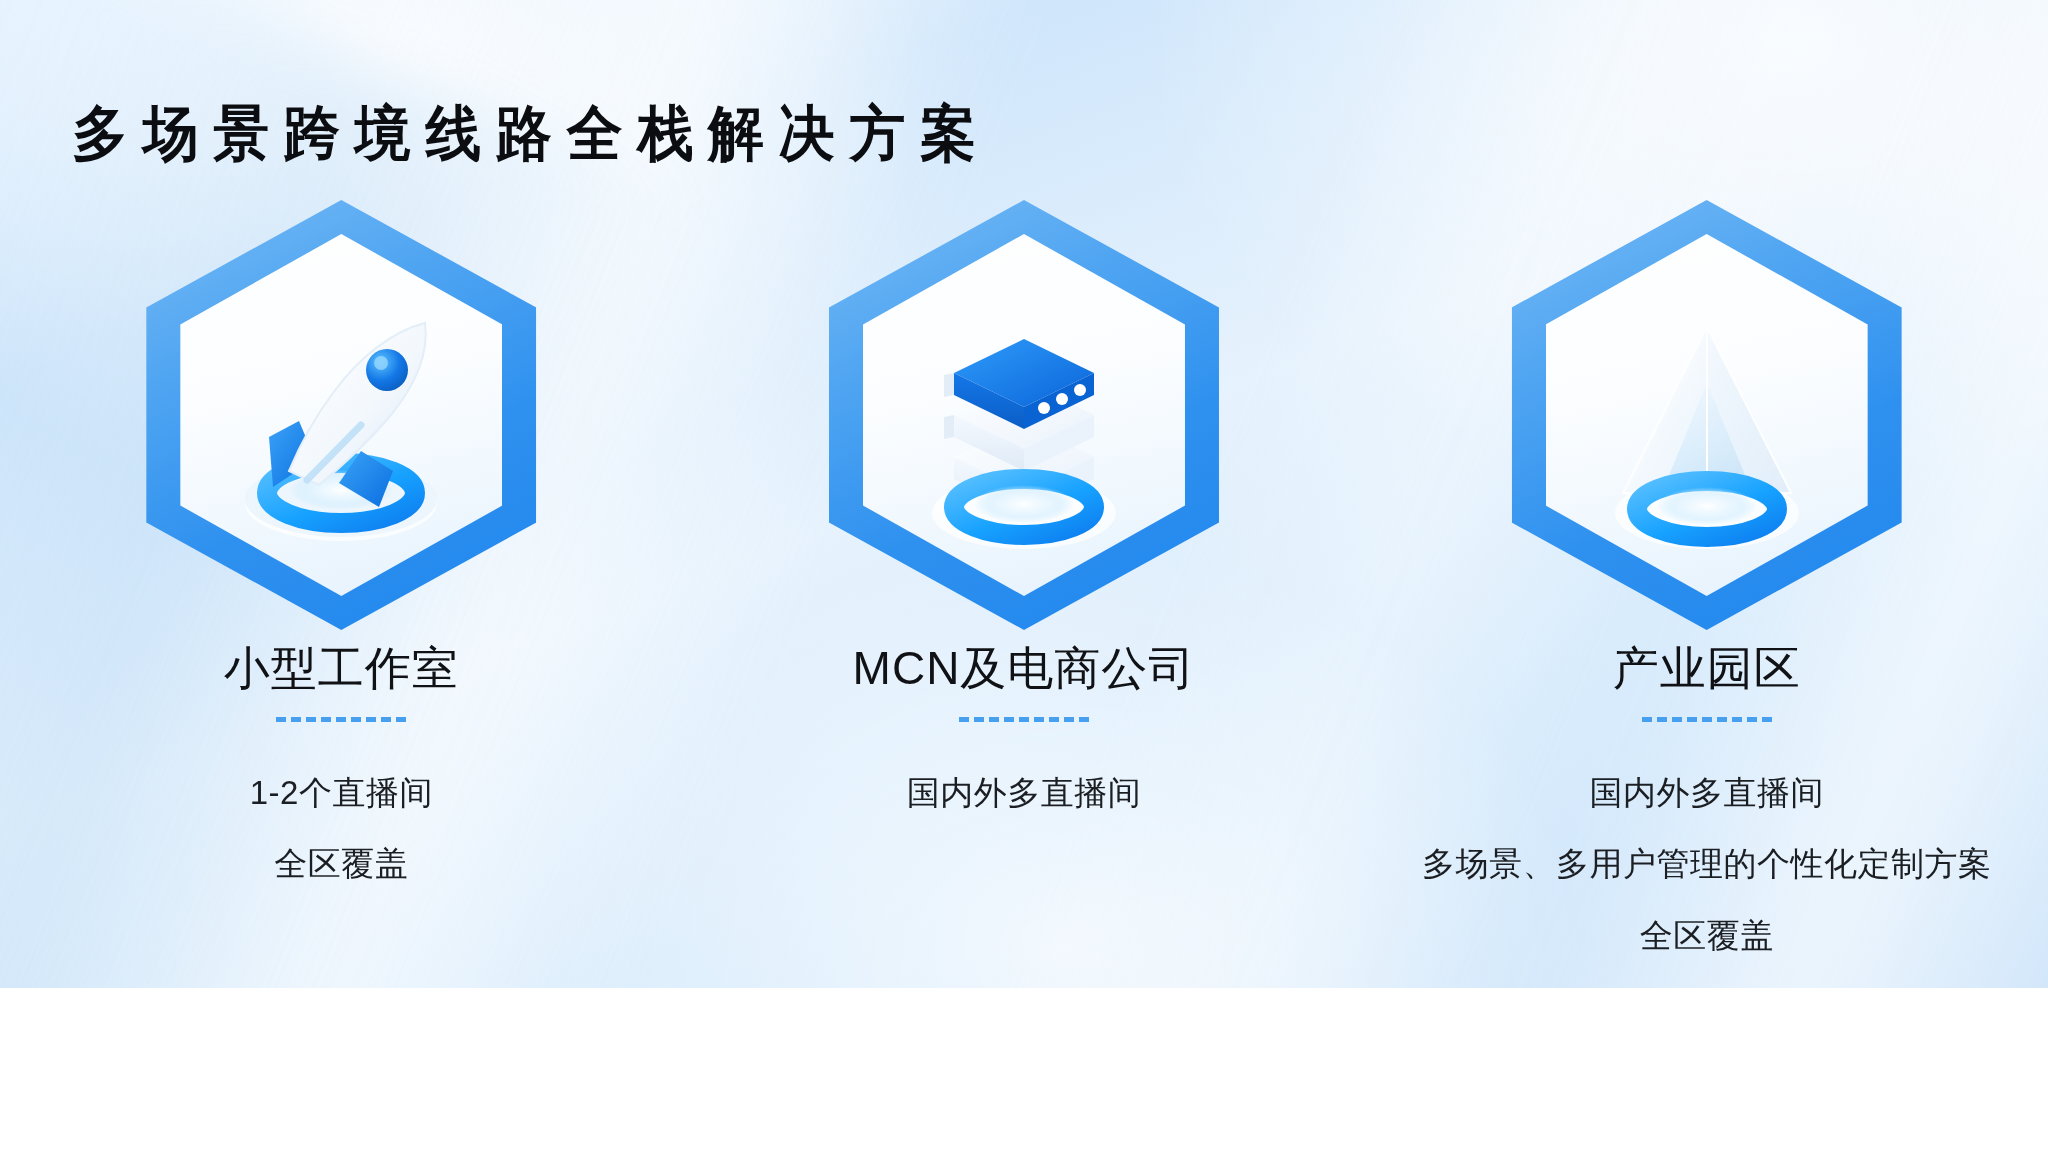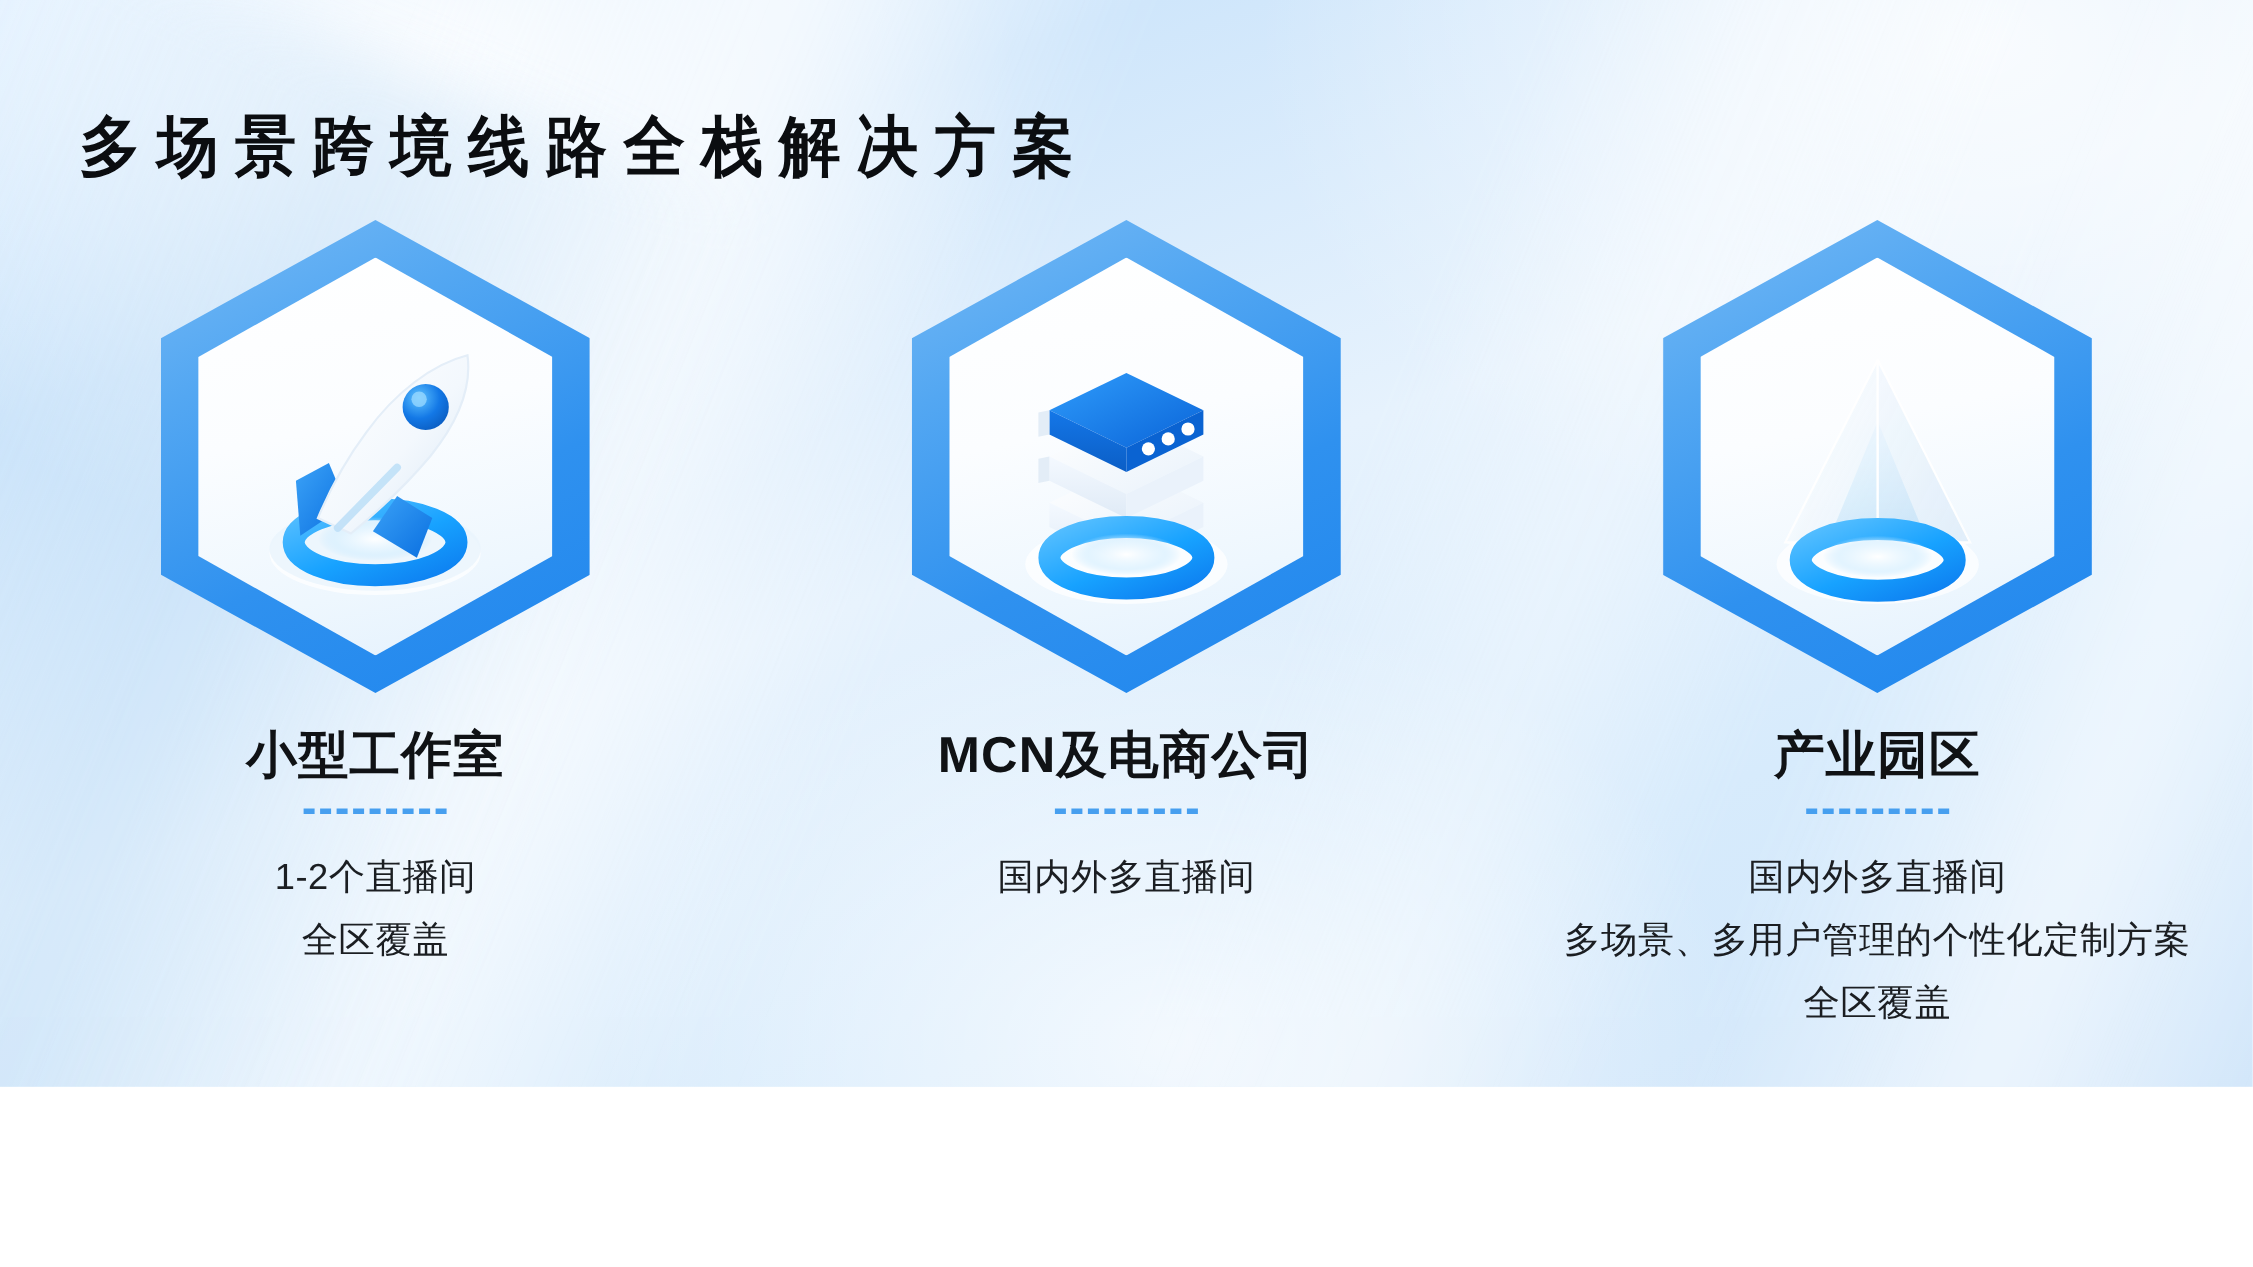--- a/index.html
+++ b/index.html
@@ -121,23 +121,23 @@
     position: absolute;
     inset: 0;
     display: flex;
     align-items: center;
     justify-content: center;
   }
   .hex-art svg { display:block; }
 
   
   .card-title {
-    margin-top: 30px;
+    margin-top: 12px;
     font-size: 46px;
-    font-weight: 700;
+    font-weight: 400;
     color: #101215;
     letter-spacing: 1px;
     line-height: 1.15;
     white-space: nowrap;
   }
 
   .divider {
     margin-top: 22px;
     width: 130px;
     height: 0;
@@ -147,21 +147,21 @@
 
   .card-lines {
     margin-top: 26px;
     text-align: center;
     color: #1b1e22;
     font-size: 33px;
     line-height: 1.62;
     letter-spacing: .5px;
     white-space: nowrap;
   }
-  .card-lines div { margin: 4px; }
+  .card-lines div { margin: 18px; }
 </style>
 </head>
 <body>
 
 <div class="slide">
 
   <div class="streak streak-a"></div>
   <div class="streak streak-b"></div>
   <div class="streak streak-c"></div>
   <div class="streak streak-d"></div>

